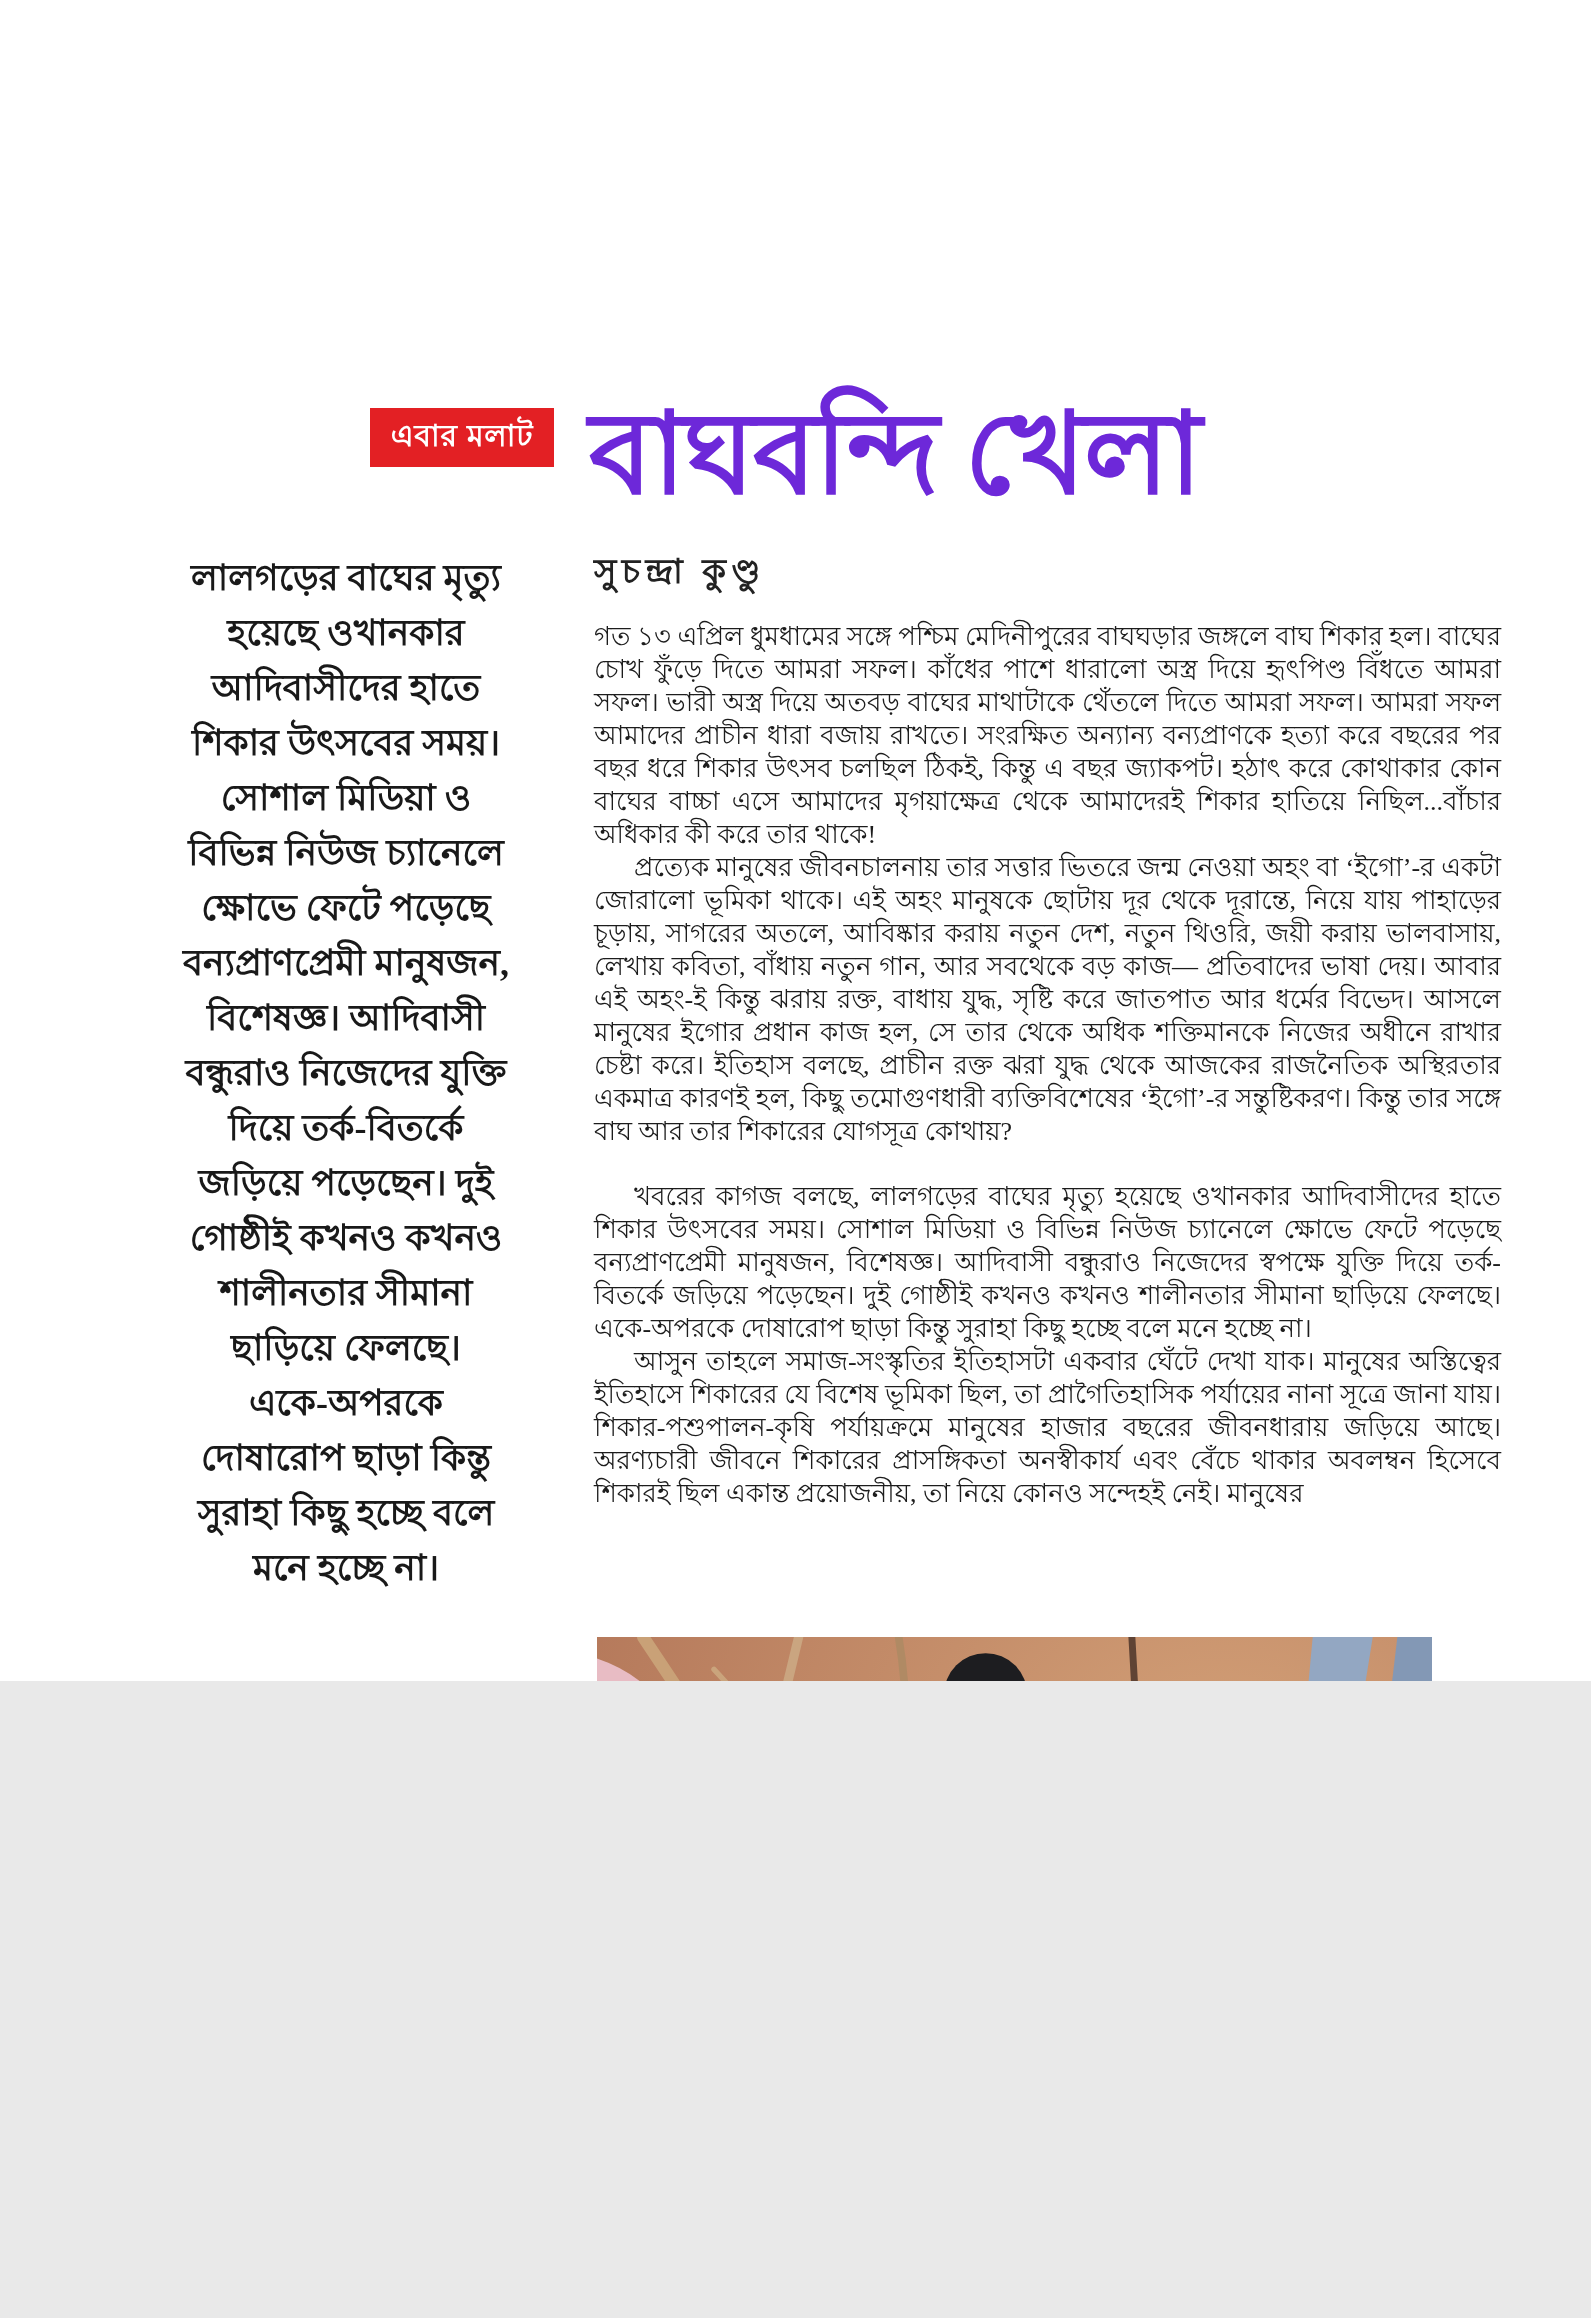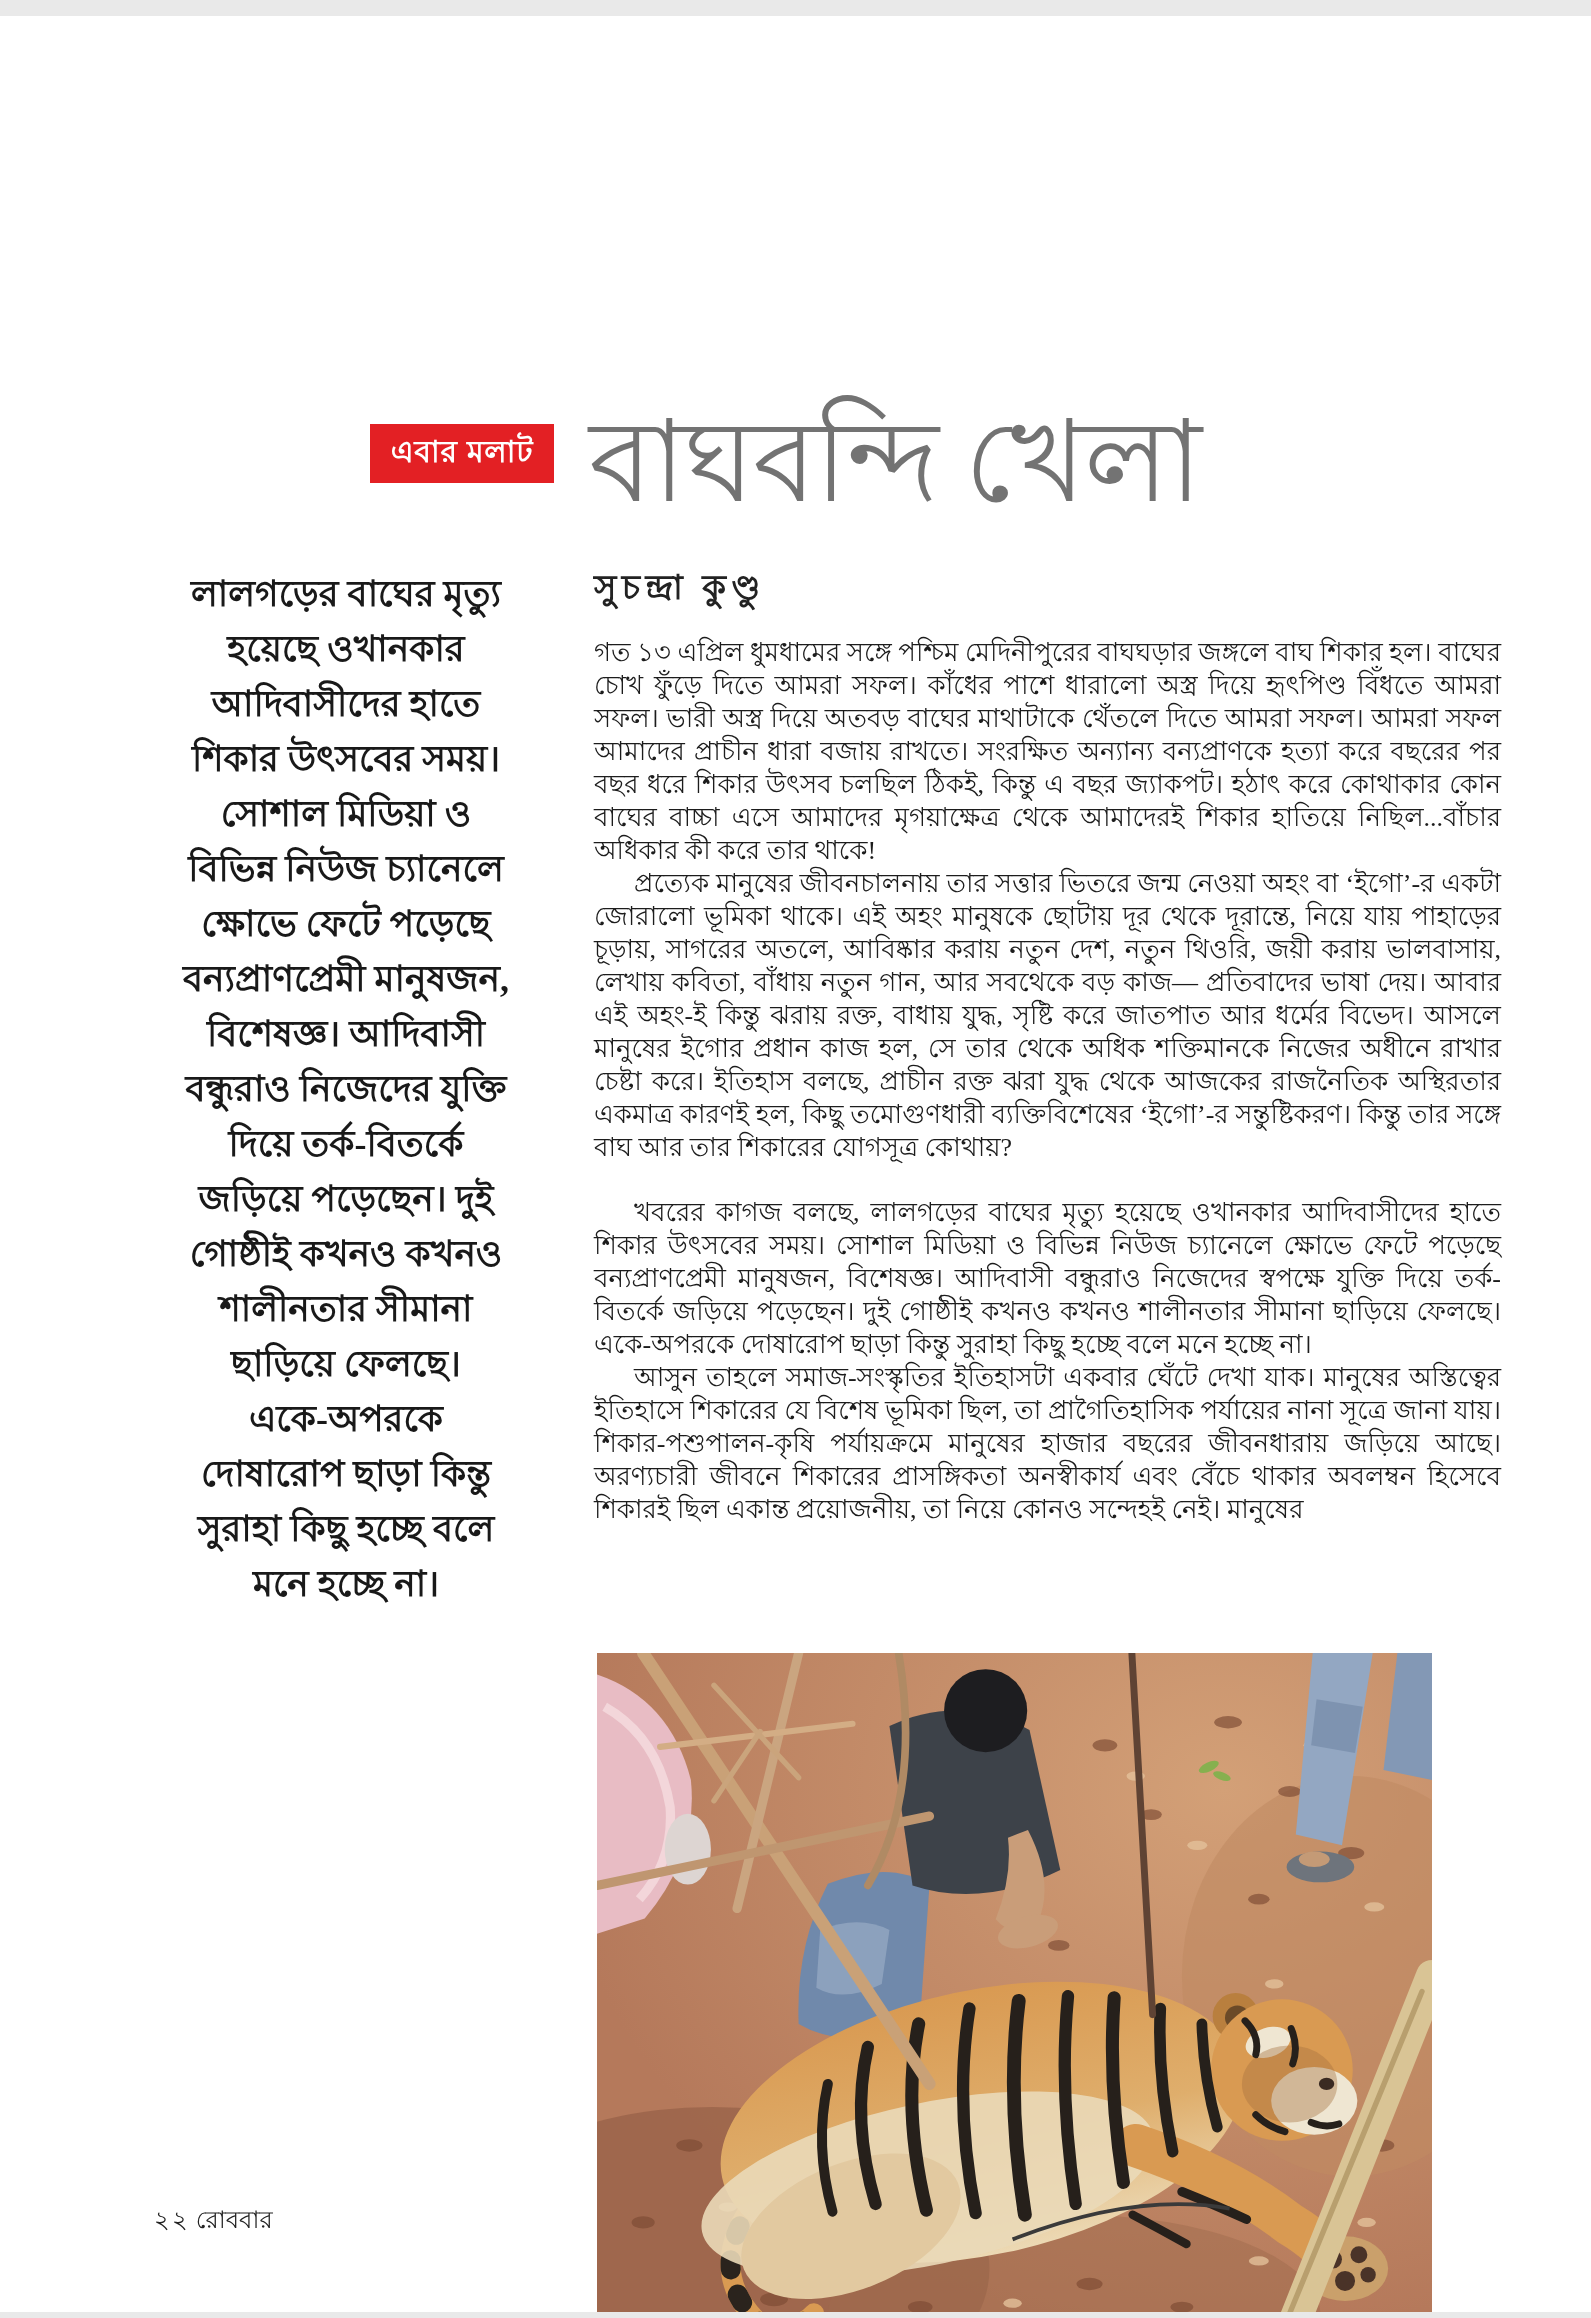--- a/index.html
+++ b/index.html
@@ -1,29 +1,29 @@
 <!DOCTYPE html>
 <html style="font-size:12.3px"><head>
 <meta charset="utf-8">
 <style>
   html,body{margin:0;padding:0;background:#e9e9e9;}
   .page{
-    position:relative;width:1591px;height:2296px;background:#ffffff;
-    margin:16px auto;overflow:hidden;
+    position:relative;width:1591px;height:1681px;background:#ffffff;
+    margin:0 auto;overflow:hidden;
     font-family:"Liberation Serif","DejaVu Serif",serif;color:#1b1b1b;
   }
   .kicker{
     position:absolute;left:370px;top:408px;width:184px;height:59px;
     background:#e32024;color:#ffffff;display:flex;align-items:center;justify-content:center;
     font-size:30px;font-weight:bold;letter-spacing:0.8px;
     font-family:"Liberation Sans","DejaVu Sans",sans-serif;
   }
   .headline{
-    position:absolute;left:589px;top:364px;width:955px;margin:0;
-    font-size:114px;line-height:1.45;font-weight:normal;color:#737373;
+    position:absolute;left:589px;top:372px;width:955px;margin:0;
+    font-size:114px;line-height:1.45;font-weight:bold;color:#6d28d9;
     white-space:nowrap;letter-spacing:-1.5px;
   }
   .byline{
     position:absolute;left:594px;top:545px;
     font-size:34px;font-weight:600;letter-spacing:5.4px;color:#222;
   }
   .pullquote{
     position:absolute;left:123px;top:551px;width:446px;
     text-align:center;font-size:36px;line-height:55px;font-weight:bold;color:#191919;
     white-space:pre-line;

